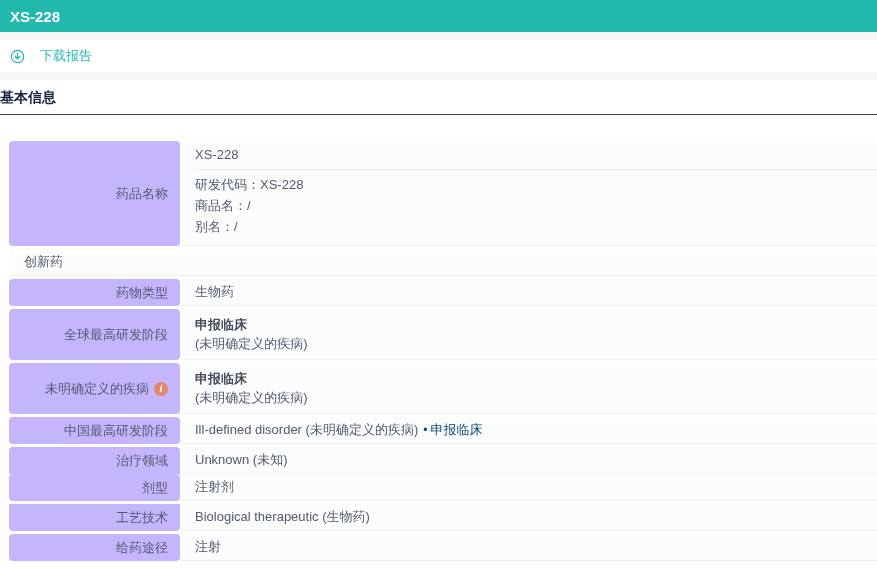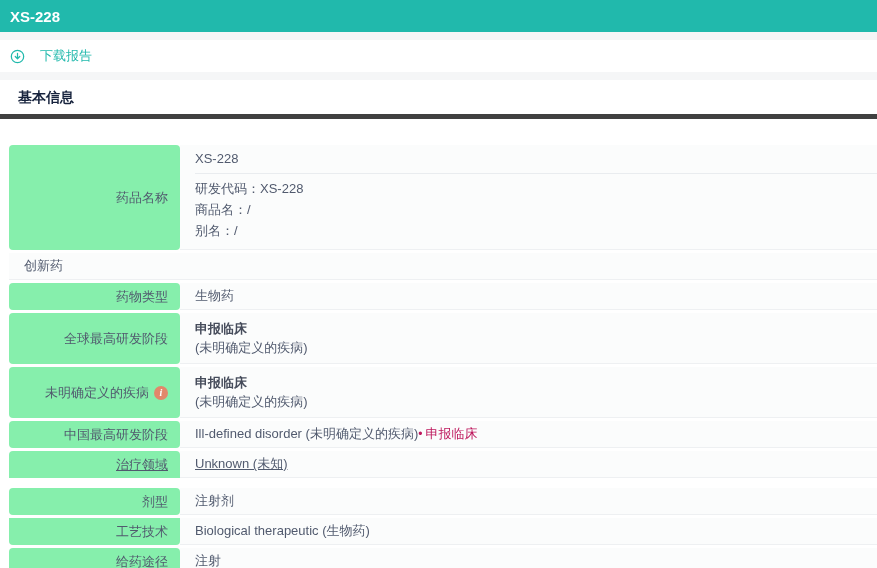--- a/index.html
+++ b/index.html
@@ -19,52 +19,52 @@
   .gray-gap { height: 8px; background: #f5f6f7; }
   
   .toolbar { height: 32px; background: #ffffff; display: flex; align-items: center; padding: 0 10px; }
   .download-link {
     display: inline-flex; align-items: center; gap: 15px;
     color: #21b9ac; font-size: 13px; text-decoration: none; cursor: pointer;
   }
   .download-link svg { display: block; }
   
   .section-header {
-    background: #ffffff; padding: 10px 18px; border-bottom: 5px solid #404040;
+    background: #ffffff; padding: 10px 0; border-bottom: 1px solid #404040;
     font-size: 14px; line-height: 14px; font-weight: bold; color: #17233d;
   }
   
   .content { background: #ffffff; padding: 26px 0 0 9px; }
   .row { display: flex; align-items: stretch; margin-bottom: 3px; min-height: 27px; }
   .row-tall { min-height: 51px; }
-  .row-merged-top { margin-bottom: 10px; text-decoration: underline; }
+  .row-merged-top { margin-bottom: 0; }
   .row-merged-top .cell-label { border-bottom-left-radius: 0; border-bottom-right-radius: 0; }
   .row-merged-bottom .cell-label { border-top-left-radius: 0; border-top-right-radius: 0; }
   .cell-label {
     width: 171px; flex: 0 0 171px;
-    background: #86efac; border-radius: 4px;
+    background: #c4b5fd; border-radius: 4px;
     display: flex; align-items: center; justify-content: flex-end;
     padding-right: 12px;
     font-size: 13px; color: #515a6e; text-align: right;
   }
   .cell-value {
     flex: 1 1 auto; background: #fbfcfc;
     border-bottom: 1px solid #eef0f2;
     padding-left: 15px;
     display: flex; align-items: center;
     font-size: 13px; color: #515a6e;
   }
   .cell-value.multiline { flex-direction: column; align-items: flex-start; justify-content: center; }
   .cell-value.block { display: block; padding-top: 0; }
   .primary-line { line-height: 28px; border-bottom: 1px solid #e9ecef; }
   .detail-lines { padding: 4px 0 8px; }
   .detail-line { line-height: 21px; }
   .stage-line { font-weight: bold; color: #464c5b; line-height: 19px; }
   .stage-note { line-height: 19px; }
-  .indication-link { color: #be185d; text-decoration: none; cursor: pointer; }
+  .indication-link { color: #0c4a6e; text-decoration: none; cursor: pointer; margin-left: 5px; }
   .indication-link .bullet { margin-right: 3px; font-size: 12px; }
   .info-icon {
     display: inline-flex; align-items: center; justify-content: center;
     width: 14px; height: 14px; margin-left: 5px; flex: 0 0 14px;
     background: #e2876a; color: #ffffff; border-radius: 50%;
     font-family: "Liberation Serif", "DejaVu Serif", serif;
     font-style: italic; font-weight: bold; font-size: 10px; line-height: 14px;
     cursor: pointer;
   }
 </style>

